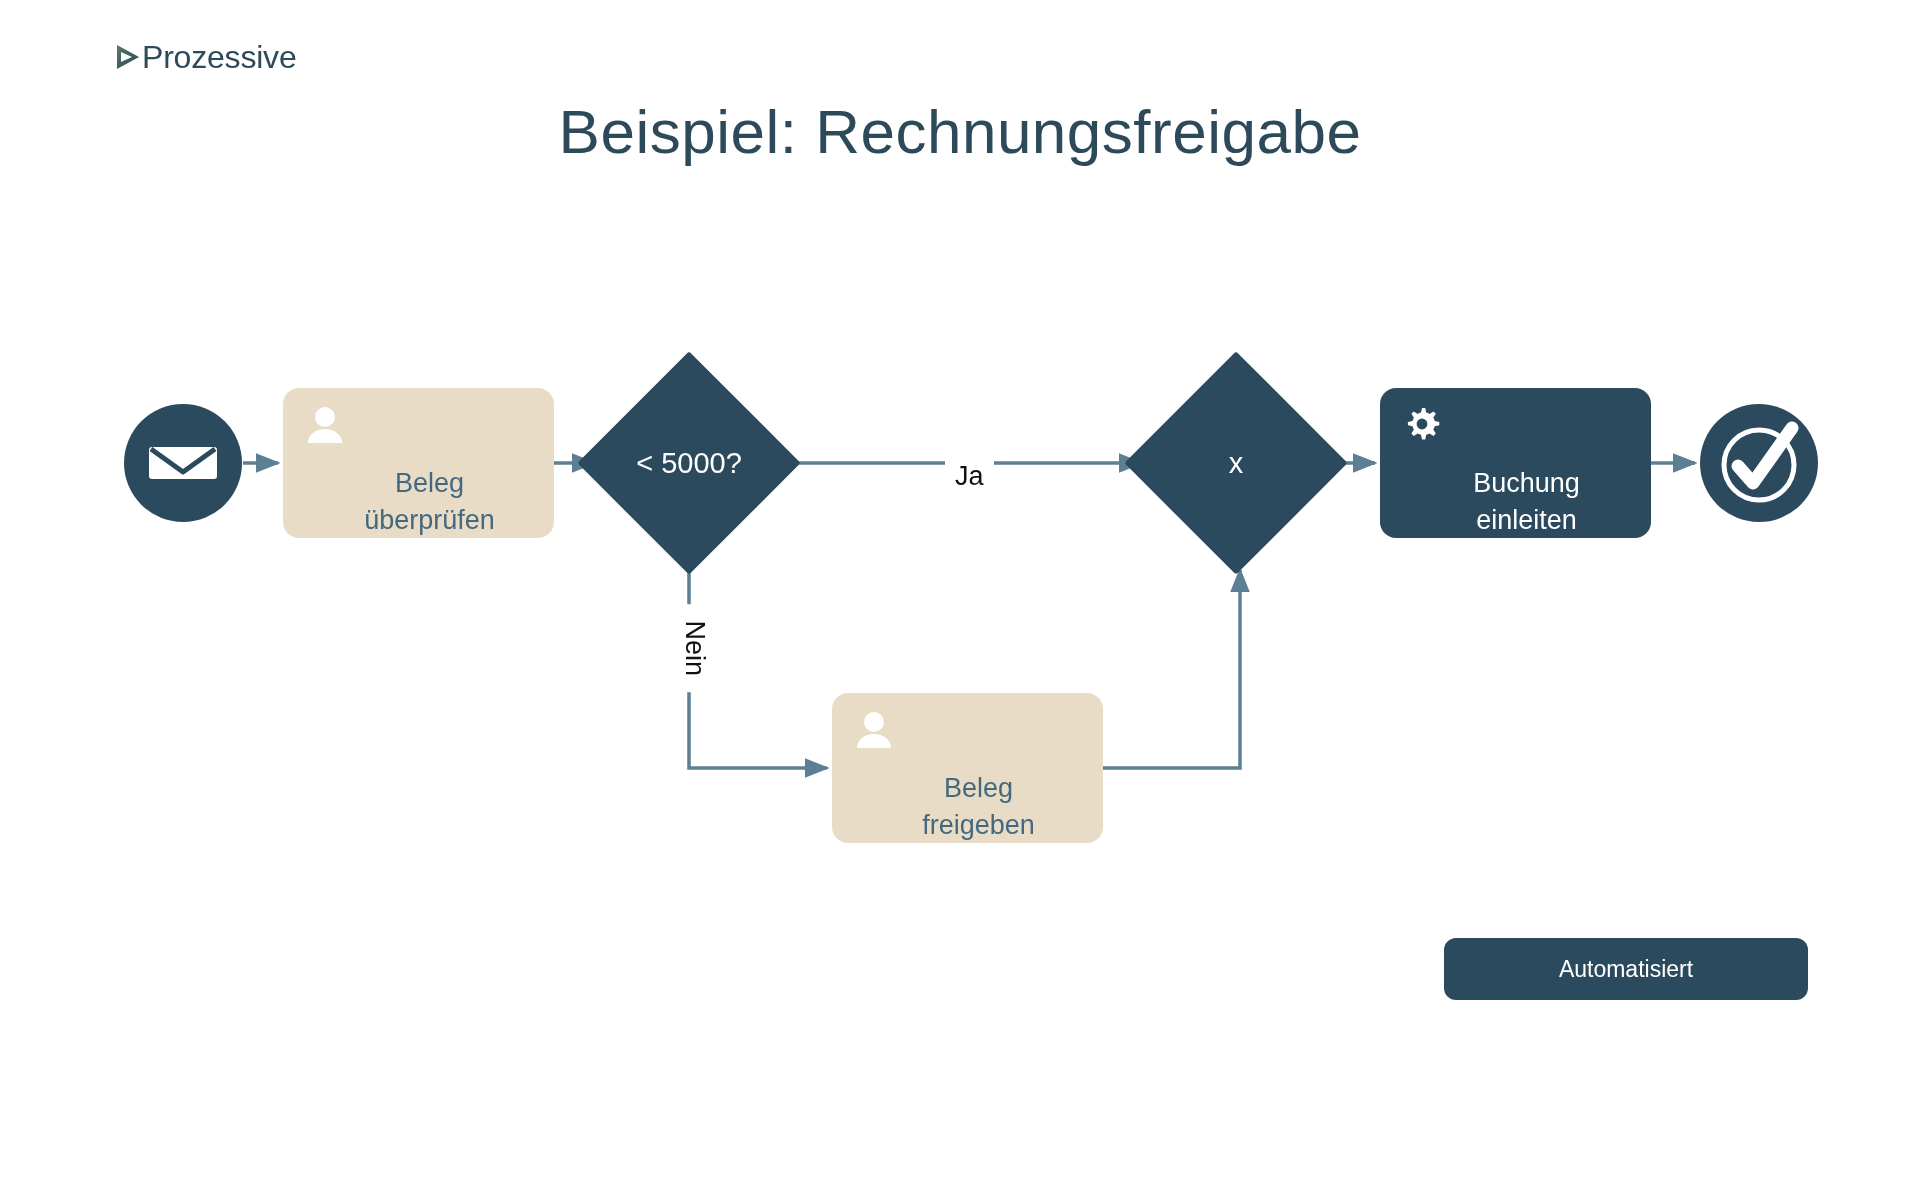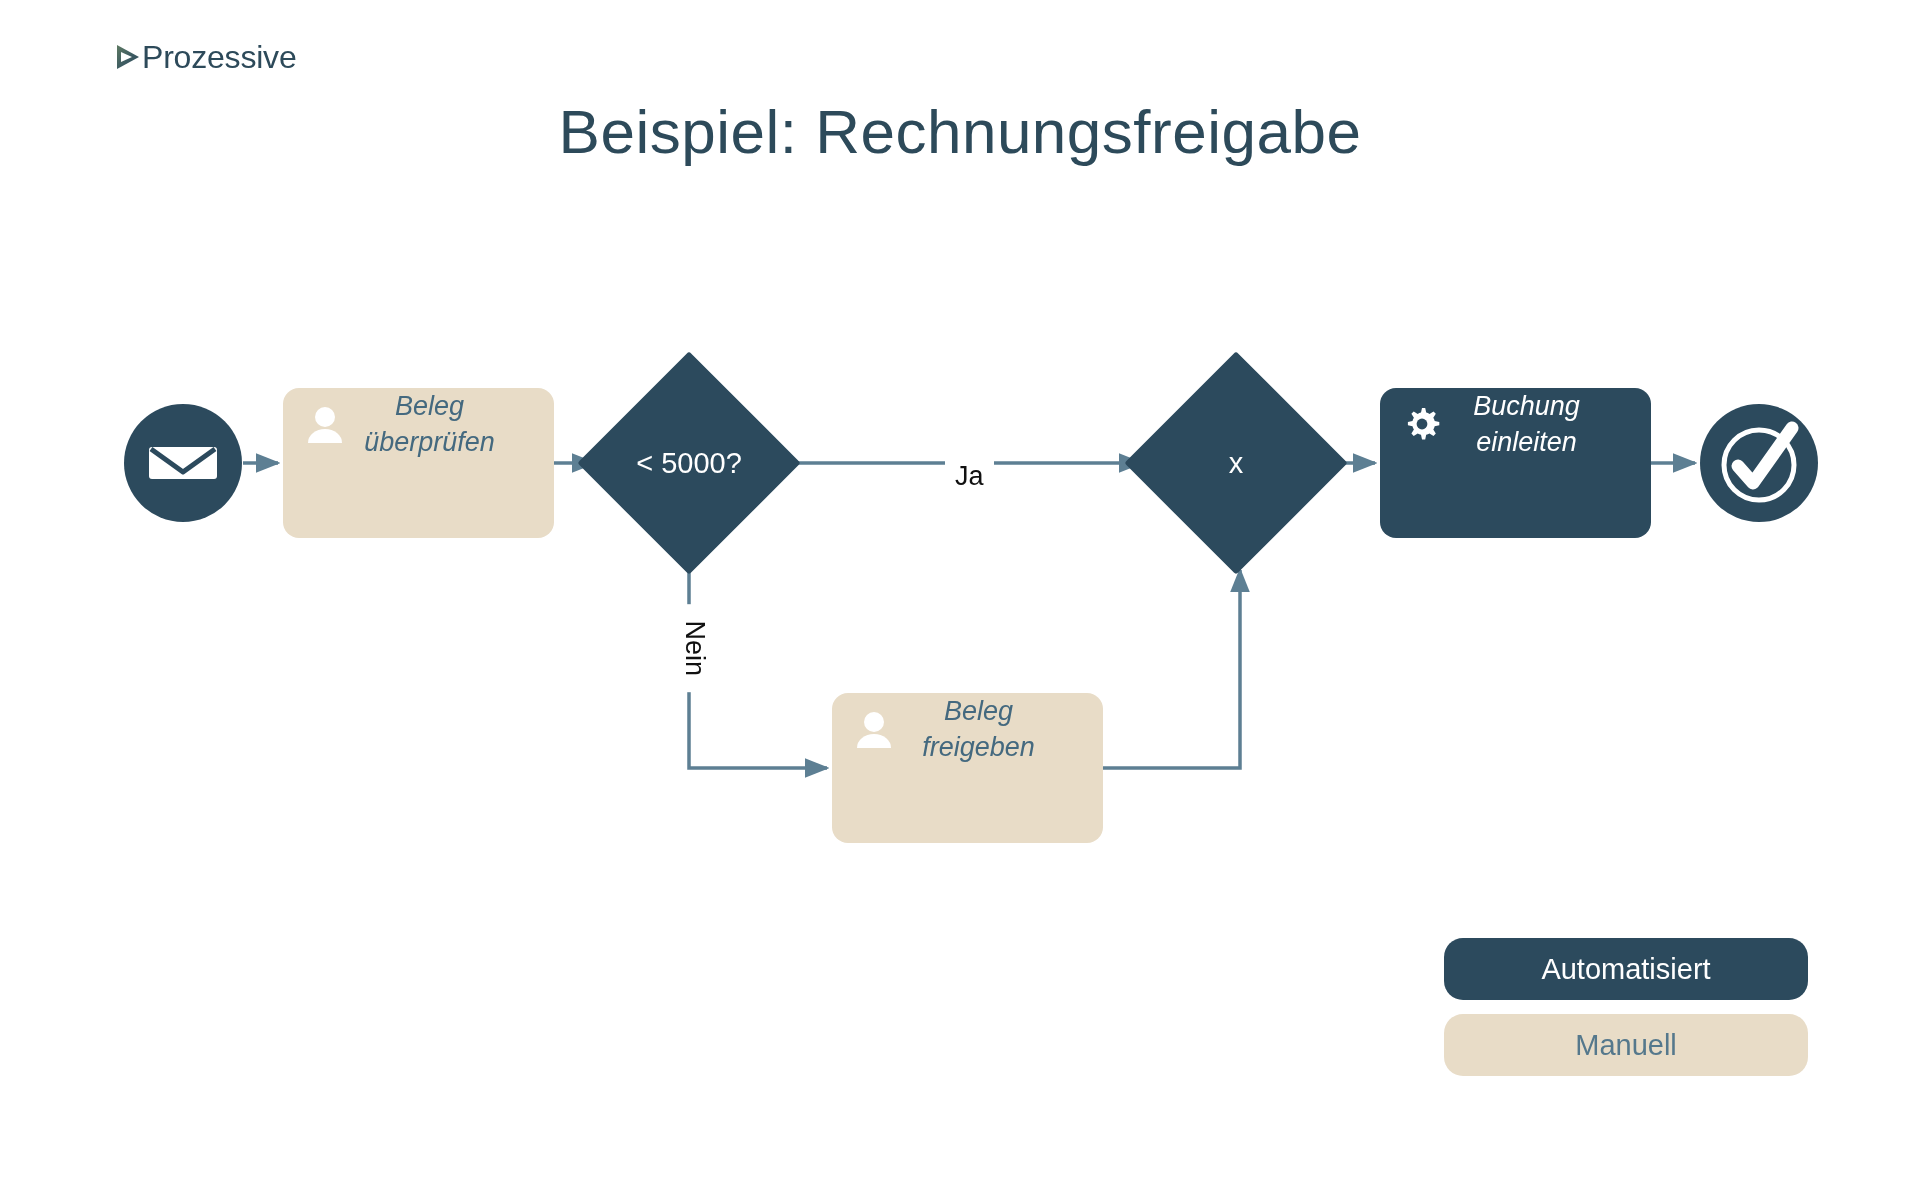--- a/index.html
+++ b/index.html
@@ -78,27 +78,26 @@
   }
 
   .start-icon, .end-icon {
     width: 118px;
     height: 118px;
   }
 
   .task {
     border-radius: 16px;
     display: flex;
-    align-items: flex-start;
+    align-items: flex-end;
     justify-content: center;
     text-align: center;
     font-size: 27px;
     line-height: 1.35;
     font-weight: 400;
-    font-style: italic;
   }
   .task.manual {
     background: #e8dcc7;
     color: #44697f;
   }
   .task.auto {
     background: #2c4a5d;
     color: #ffffff;
   }
   .task .task-icon {
@@ -155,25 +154,25 @@
     position: absolute;
     right: 112px;
     top: 938px;
     display: flex;
     flex-direction: column;
     gap: 14px;
     width: 364px;
   }
   .legend-item {
     height: 62px;
-    border-radius: 19px;
+    border-radius: 12px;
     display: flex;
     align-items: center;
     justify-content: center;
-    font-size: 29px;
+    font-size: 23px;
   }
   .legend-item.auto {
     background: #2c4a5d;
     color: #ffffff;
   }
   .legend-item.manual {
     background: #e8dcc7;
     color: #55788c;
   }
 </style>
@@ -291,18 +290,15 @@
         <circle cx="59" cy="61" r="35" fill="none" stroke="#ffffff" stroke-width="5"></circle>
         <path d="M38 62 L53 79 L92 24" fill="none" stroke="#ffffff" stroke-width="13" stroke-linecap="round" stroke-linejoin="round"></path>
       </svg>
     </span>
   </div>
 
   <div class="legend">
     <div class="legend-item auto">
       <span>Automatisiert</span>
     </div>
-    <div class="legend-item manual">
-      <span>Manuell</span>
-    </div>
   </div>
 
 </div>
 
 </body></html>

